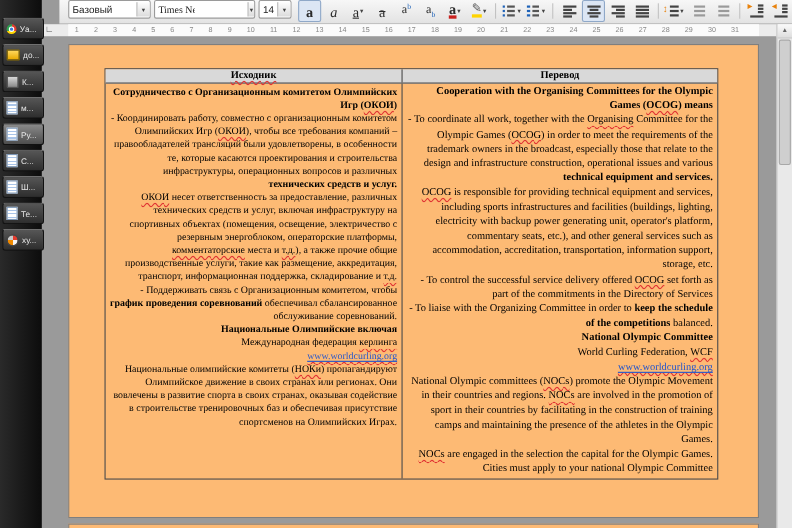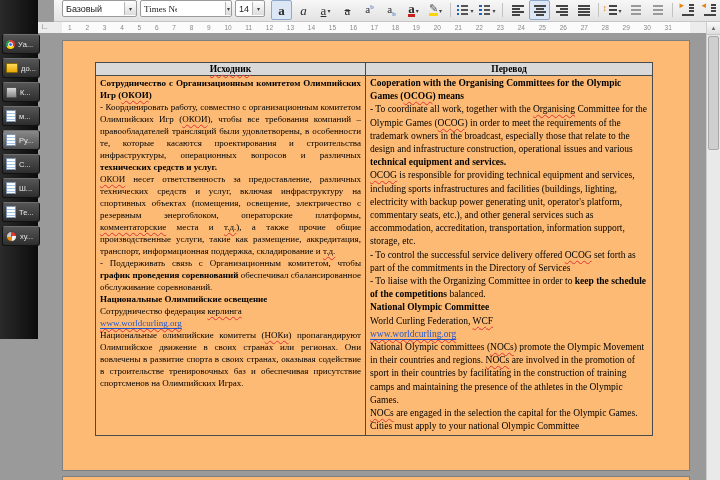--- a/index.html
+++ b/index.html
@@ -1,20 +1,20 @@
 <!DOCTYPE html>
 <html><head>
 <meta charset="utf-8">
 <style>
   html,body{margin:0;padding:0;}
   body{width:720px;height:480px;overflow:hidden;font-family:"Liberation Sans",sans-serif;background:#9a9a9a;position:relative;}
   .screen{position:absolute;inset:0;}
 
   
-  .taskbar{position:absolute;left:0;top:0;width:38px;height:339px;background:linear-gradient(90deg,#2a2a2a,#0c0c0c);padding-top:30px;box-sizing:border-box;z-index:5;}
+  .taskbar{position:absolute;left:0;top:0;width:38px;height:480px;background:linear-gradient(90deg,#2a2a2a,#0c0c0c);padding-top:12px;box-sizing:border-box;z-index:5;}
   .task-btn{display:flex;align-items:center;gap:3px;width:30px;height:14px;margin:4px 2px;padding:2px 3px;background:linear-gradient(#565656,#2d2d2d);border:1px solid #111;border-top-color:#6f6f6f;border-radius:3px;cursor:pointer;overflow:hidden;}
   .task-btn.active{background:linear-gradient(#8a8a8a,#4d4d4d);}
   .tlabel{color:#e6e6e6;font-size:7.5px;white-space:nowrap;overflow:hidden;}
   .ticon{flex:0 0 auto;display:inline-block;}
   .chrome-icon{width:9px;height:9px;border-radius:50%;background:conic-gradient(#e23b2e 0 120deg,#ffd400 120deg 240deg,#2fa050 240deg 360deg);position:relative;}
   .chrome-icon::after{content:"";position:absolute;inset:2px;background:#3a7bdc;border:1px solid #fff;border-radius:50%;}
   .folder-icon{width:10px;height:8px;background:linear-gradient(#ffd95e,#e8a900);border:1px solid #8a6d00;border-radius:1px;}
   .app-icon{width:9px;height:9px;background:linear-gradient(#d8d8d8,#8a8a8a);border:1px solid #555;border-radius:1px;}
   .doc-icon{width:8px;height:10px;background:#fff;border:1px solid #7d96b5;background-image:repeating-linear-gradient(#fff 0 2px,#a9c4e8 2px 3px);}
   .paint-icon{width:9px;height:9px;border-radius:50%;background:conic-gradient(#e23b2e 0 90deg,#f5f5f5 90deg 180deg,#f08a00 180deg 270deg,#c8c8c8 270deg 360deg);border:1px solid #444;}
@@ -77,21 +77,21 @@
   
   .tbl{position:absolute;left:32px;top:21px;width:558px;border:1px solid #4a4a4a;box-sizing:border-box;font-family:"Liberation Serif",serif;color:#000;}
   .thead{display:flex;background:#d9d9d9;border-bottom:1px solid #4a4a4a;}
   .th{font-weight:bold;text-align:center;font-size:9.5px;line-height:12px;padding:0 2px;box-sizing:border-box;}
   .th-src{width:270px;border-right:1px solid #4a4a4a;}
   .th-tr{width:286px;}
   .tbody{display:flex;}
   .cell{padding:1px 4px 2px 4px;box-sizing:border-box;}
   .cell-src{width:270px;border-right:1px solid #4a4a4a;font-size:9px;line-height:12px;text-align:justify;}
   .cell-tr{width:286px;font-size:9.5px;line-height:13.2px;text-align:left;}
-  .para{margin:0;}
+  .para{margin:0;text-align:right;}
   .b{font-weight:bold;}
   .sq{text-decoration:underline;text-decoration-style:wavy;text-decoration-color:#e03333;text-decoration-thickness:1px;text-underline-offset:2px;}
   .link{color:#2255cc;text-decoration:underline;cursor:pointer;}
 
   
   .vscroll{position:absolute;right:0;top:22px;bottom:0;width:14px;background:#e9e9e9;border-left:1px solid #cdcdcd;box-sizing:border-box;}
   .sc-btn{height:12px;display:flex;align-items:center;justify-content:center;font-size:6px;color:#666;background:linear-gradient(#fafafa,#dedede);border-bottom:1px solid #c5c5c5;cursor:pointer;}
   .sc-thumb{position:absolute;left:1px;right:1px;top:14px;height:112px;background:#cfcfcf;border:1px solid #a8a8a8;border-radius:2px;cursor:pointer;}
 </style>
 </head>
@@ -272,22 +272,22 @@
             <div class="th th-tr">
               <span>Перевод</span>
             </div>
           </div>
           <div class="tbody">
             <div class="cell cell-src">
                 <div class="para"><span class="b">Сотрудничество с Организационным комитетом Олимпийских Игр (</span><span class="b sq">ОКОИ</span><span class="b">)</span></div>
                 <div class="para"><span>- Координировать работу, совместно с организационным комитетом Олимпийских Игр (</span><span class="sq">ОКОИ</span><span>), чтобы все требования компаний – правообладателей трансляций были удовлетворены, в особенности те, которые касаются проектирования и строительства инфраструктуры, операционных вопросов и различных </span><span class="b">технических средств и услуг.</span></div>
                 <div class="para"><span class="sq">ОКОИ</span><span> несет ответственность за предоставление, различных технических средств и услуг, включая инфраструктуру на спортивных объектах (помещения, освещение, электричество с резервным энергоблоком, операторские платформы, </span><span class="sq">комментаторские</span><span> места и </span><span class="sq">т.д.</span><span>), а также прочие общие производственные услуги, такие как размещение, аккредитация, транспорт, информационная поддержка, складирование и </span><span class="sq">т.д.</span></div>
                 <div class="para"><span>- Поддерживать связь с Организационным комитетом, чтобы </span><span class="b">график проведения соревнований</span><span> обеспечивал сбалансированное обслуживание соревнований.</span></div>
-                <div class="para"><span class="b">Национальные Олимпийские освещение</span></div>
-                <div class="para"><span>Сотрудничество федерация </span><span class="sq">керлинга</span></div>
+                <div class="para"><span class="b">Национальные Олимпийские включая</span></div>
+                <div class="para"><span>Международная федерация </span><span class="sq">керлинга</span></div>
                 <div class="para"><span class="sq"><span class="link">www.worldcurling.org</span></span></div>
                 <div class="para"><span>Национальные олимпийские комитеты (</span><span class="sq">НОКи</span><span>) пропагандируют Олимпийское движение в своих странах или регионах. Они вовлечены в развитие спорта в своих странах, оказывая содействие в строительстве тренировочных баз и обеспечивая присутствие спортсменов на Олимпийских Играх.</span></div>
               </div>
             <div class="cell cell-tr">
                 <div class="para"><span class="b">Cooperation with the Organising Committees for the Olympic Games (</span><span class="b sq">OCOG</span><span class="b">) means</span></div>
                 <div class="para"><span>- To coordinate all work, together with the </span><span class="sq">Organising</span><span> Committee for the Olympic Games (</span><span class="sq">OCOG</span><span>) in order to meet the requirements of the trademark owners in the broadcast, especially those that relate to the design and infrastructure construction, operational issues and various </span><span class="b">technical equipment and services.</span></div>
                 <div class="para"><span class="sq">OCOG</span><span> is responsible for providing technical equipment and services, including sports infrastructures and facilities (buildings, lighting, electricity with backup power generating unit, operator's platform, commentary seats, etc.), and other general services such as accommodation, accreditation, transportation, information support, storage, etc.</span></div>
                 <div class="para"><span>- To control the successful service delivery offered </span><span class="sq">OCOG</span><span> set forth as part of the commitments in the Directory of Services</span></div>
                 <div class="para"><span>- To liaise with the Organizing Committee in order to </span><span class="b">keep the schedule of the competitions</span><span> balanced.</span></div>
                 <div class="para"><span class="b">National Olympic Committee</span></div>

